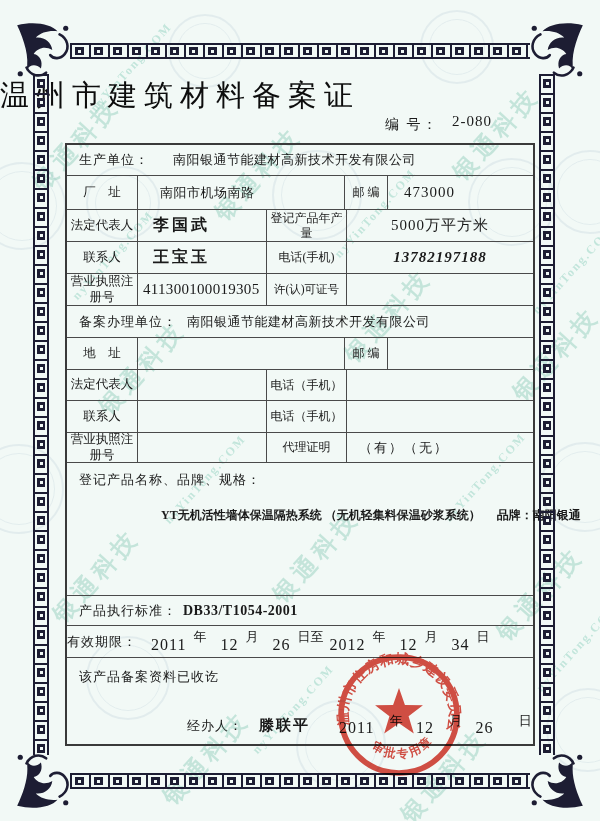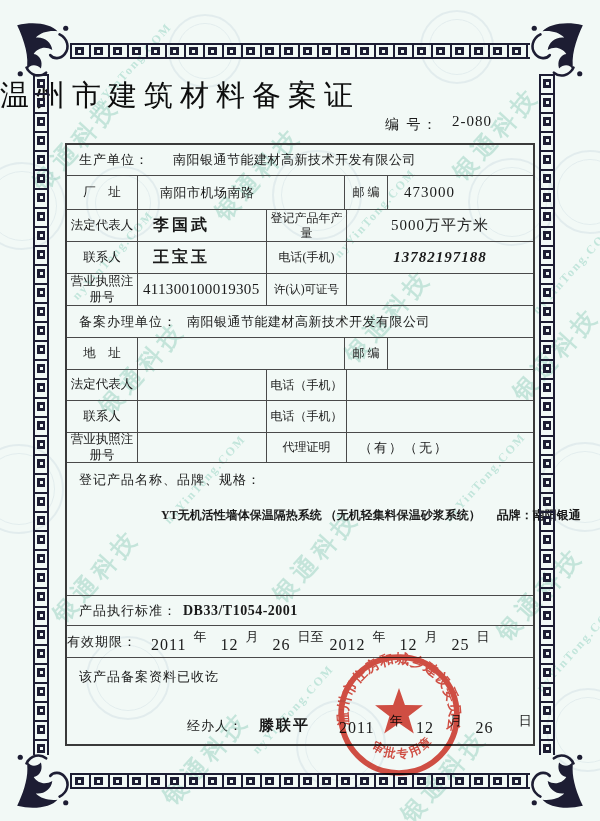--- a/index.html
+++ b/index.html
@@ -261,21 +261,21 @@
       <span class="num">2011</span>
       <span class="unit">年</span>
       <span class="num">12</span>
       <span class="unit">月</span>
       <span class="num">26</span>
       <span class="unit">日至</span>
       <span class="num" style="margin-left:6px;">2012</span>
       <span class="unit">年</span>
       <span class="num">12</span>
       <span class="unit">月</span>
-      <span class="num">25</span>
+      <span class="num">34</span>
       <span class="unit">日</span>
     </div>
 
     <div class="row frow">
       <div style="letter-spacing:1px;">该产品备案资料已收讫</div>
       <div class="handler">
         <span>经办人：</span><b>滕联平</b>
       </div>
       <div class="fdate">
         <span class="num">2011</span>

